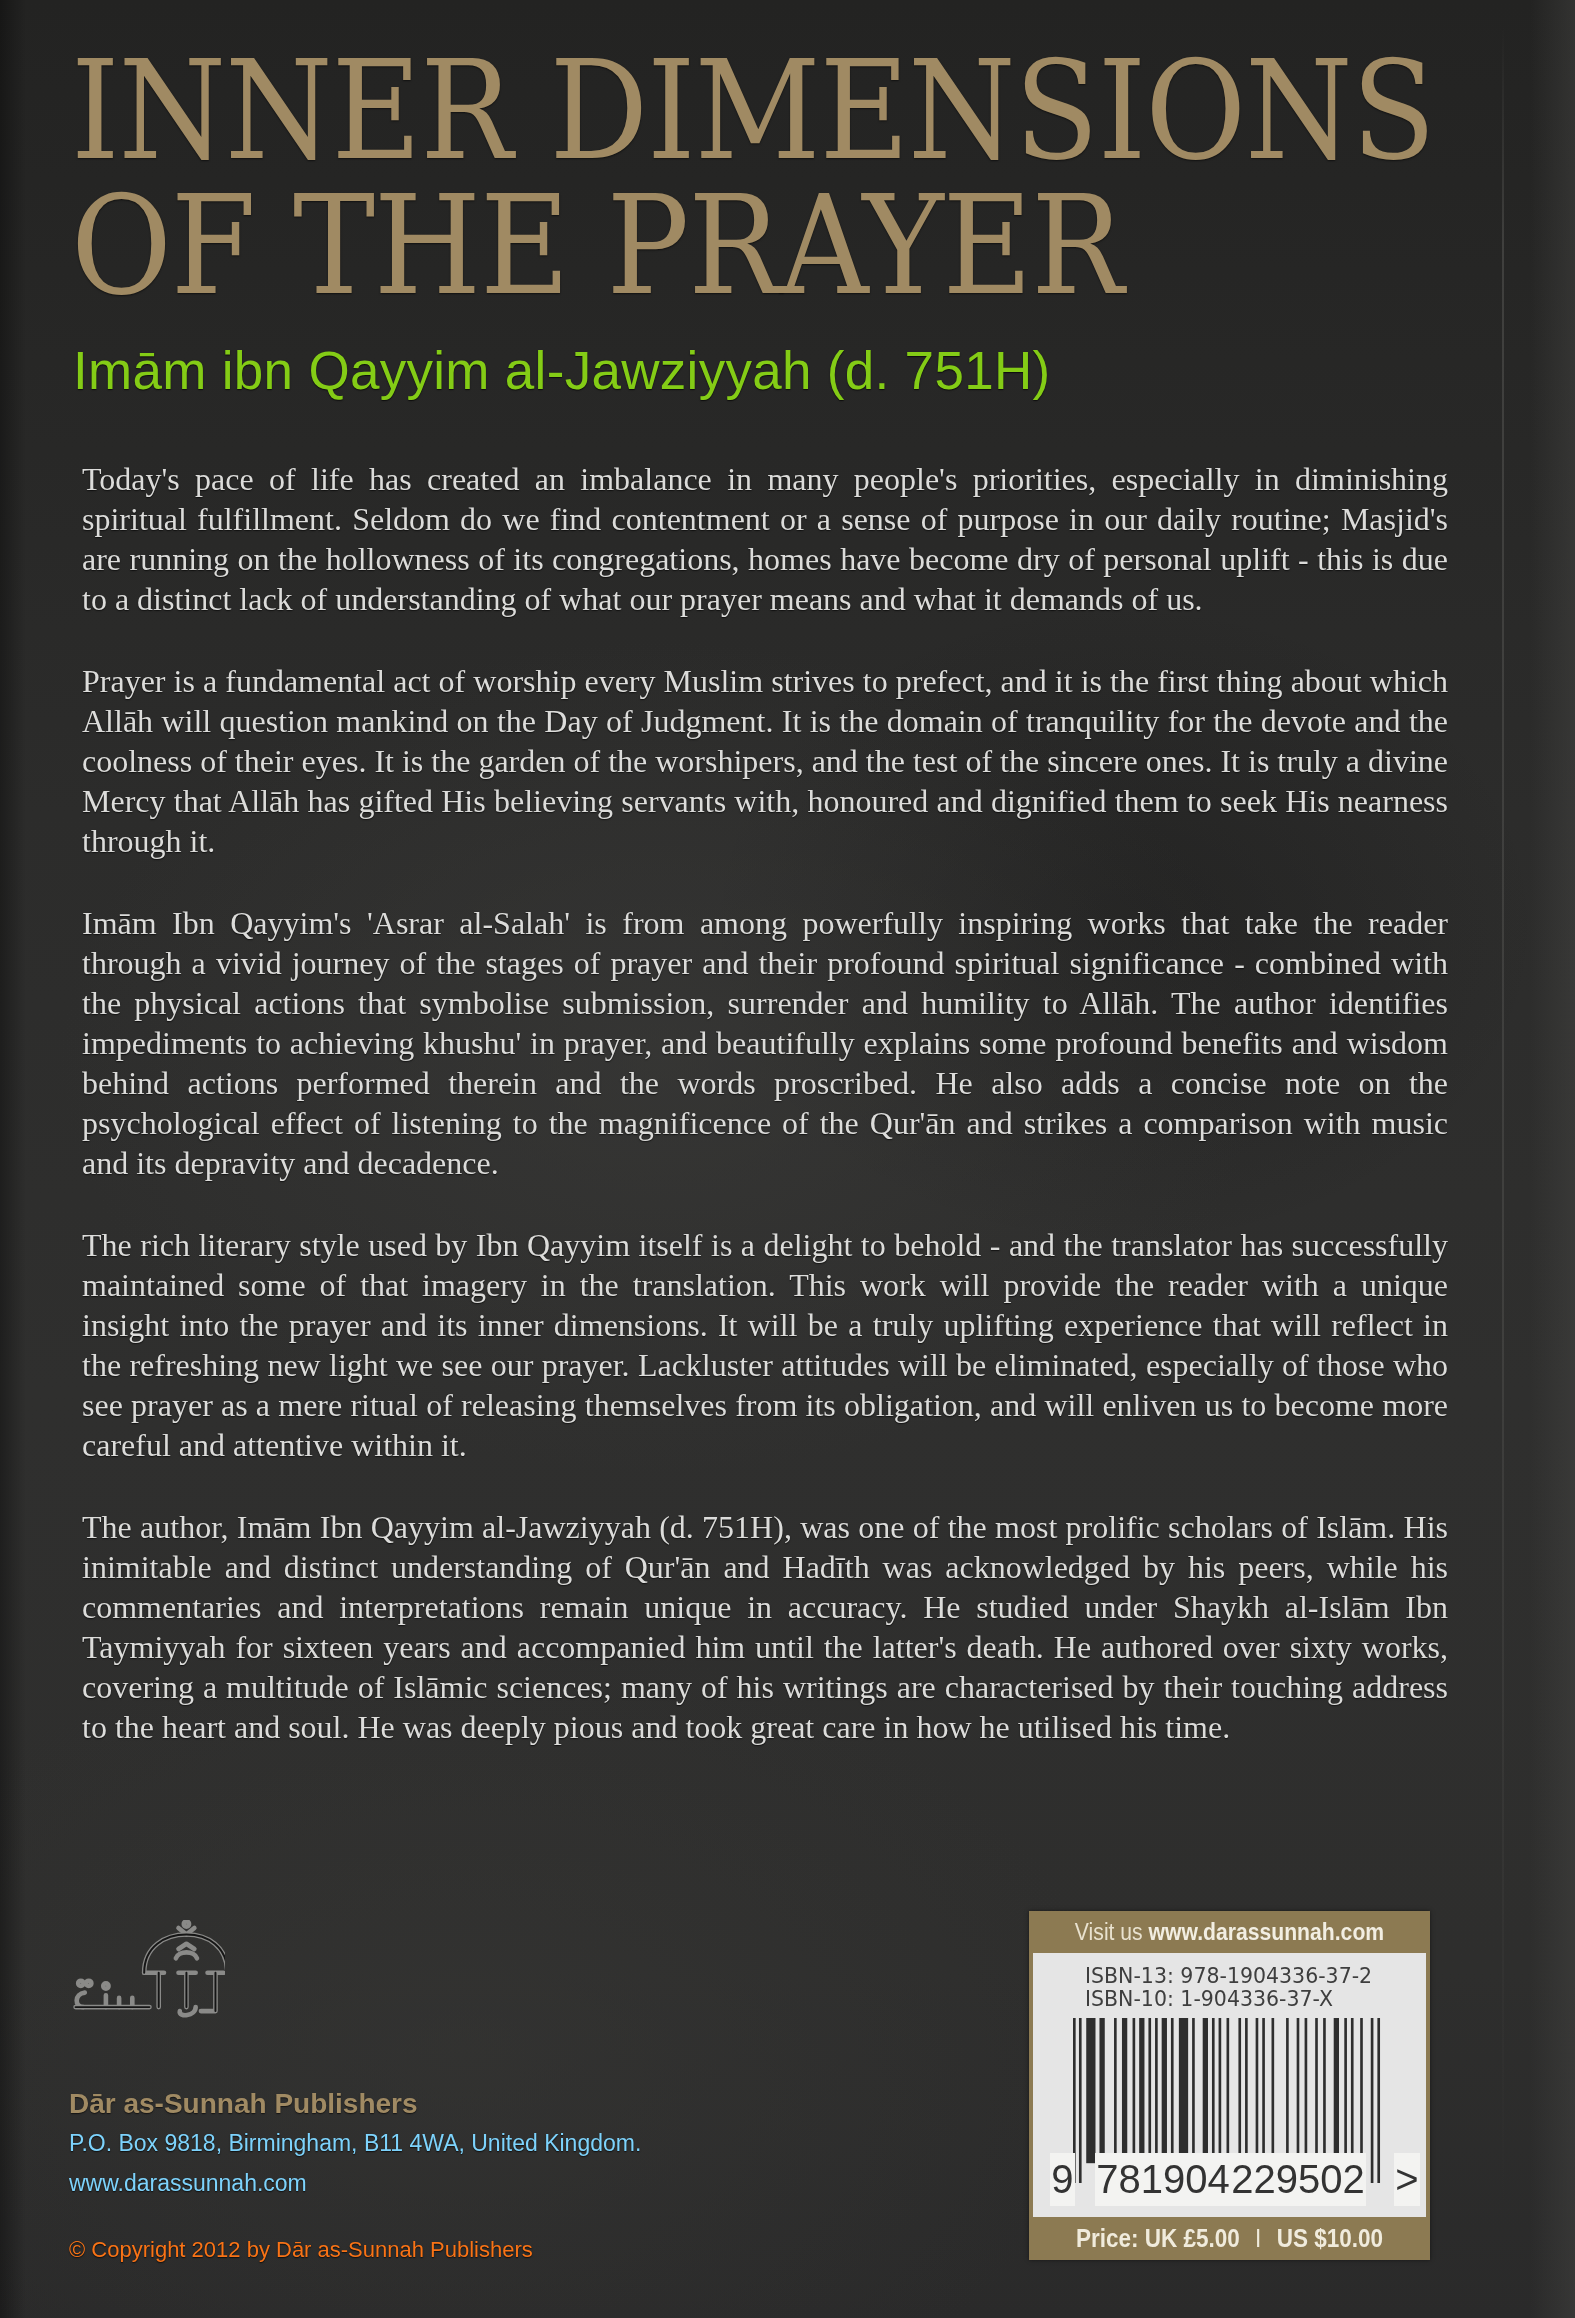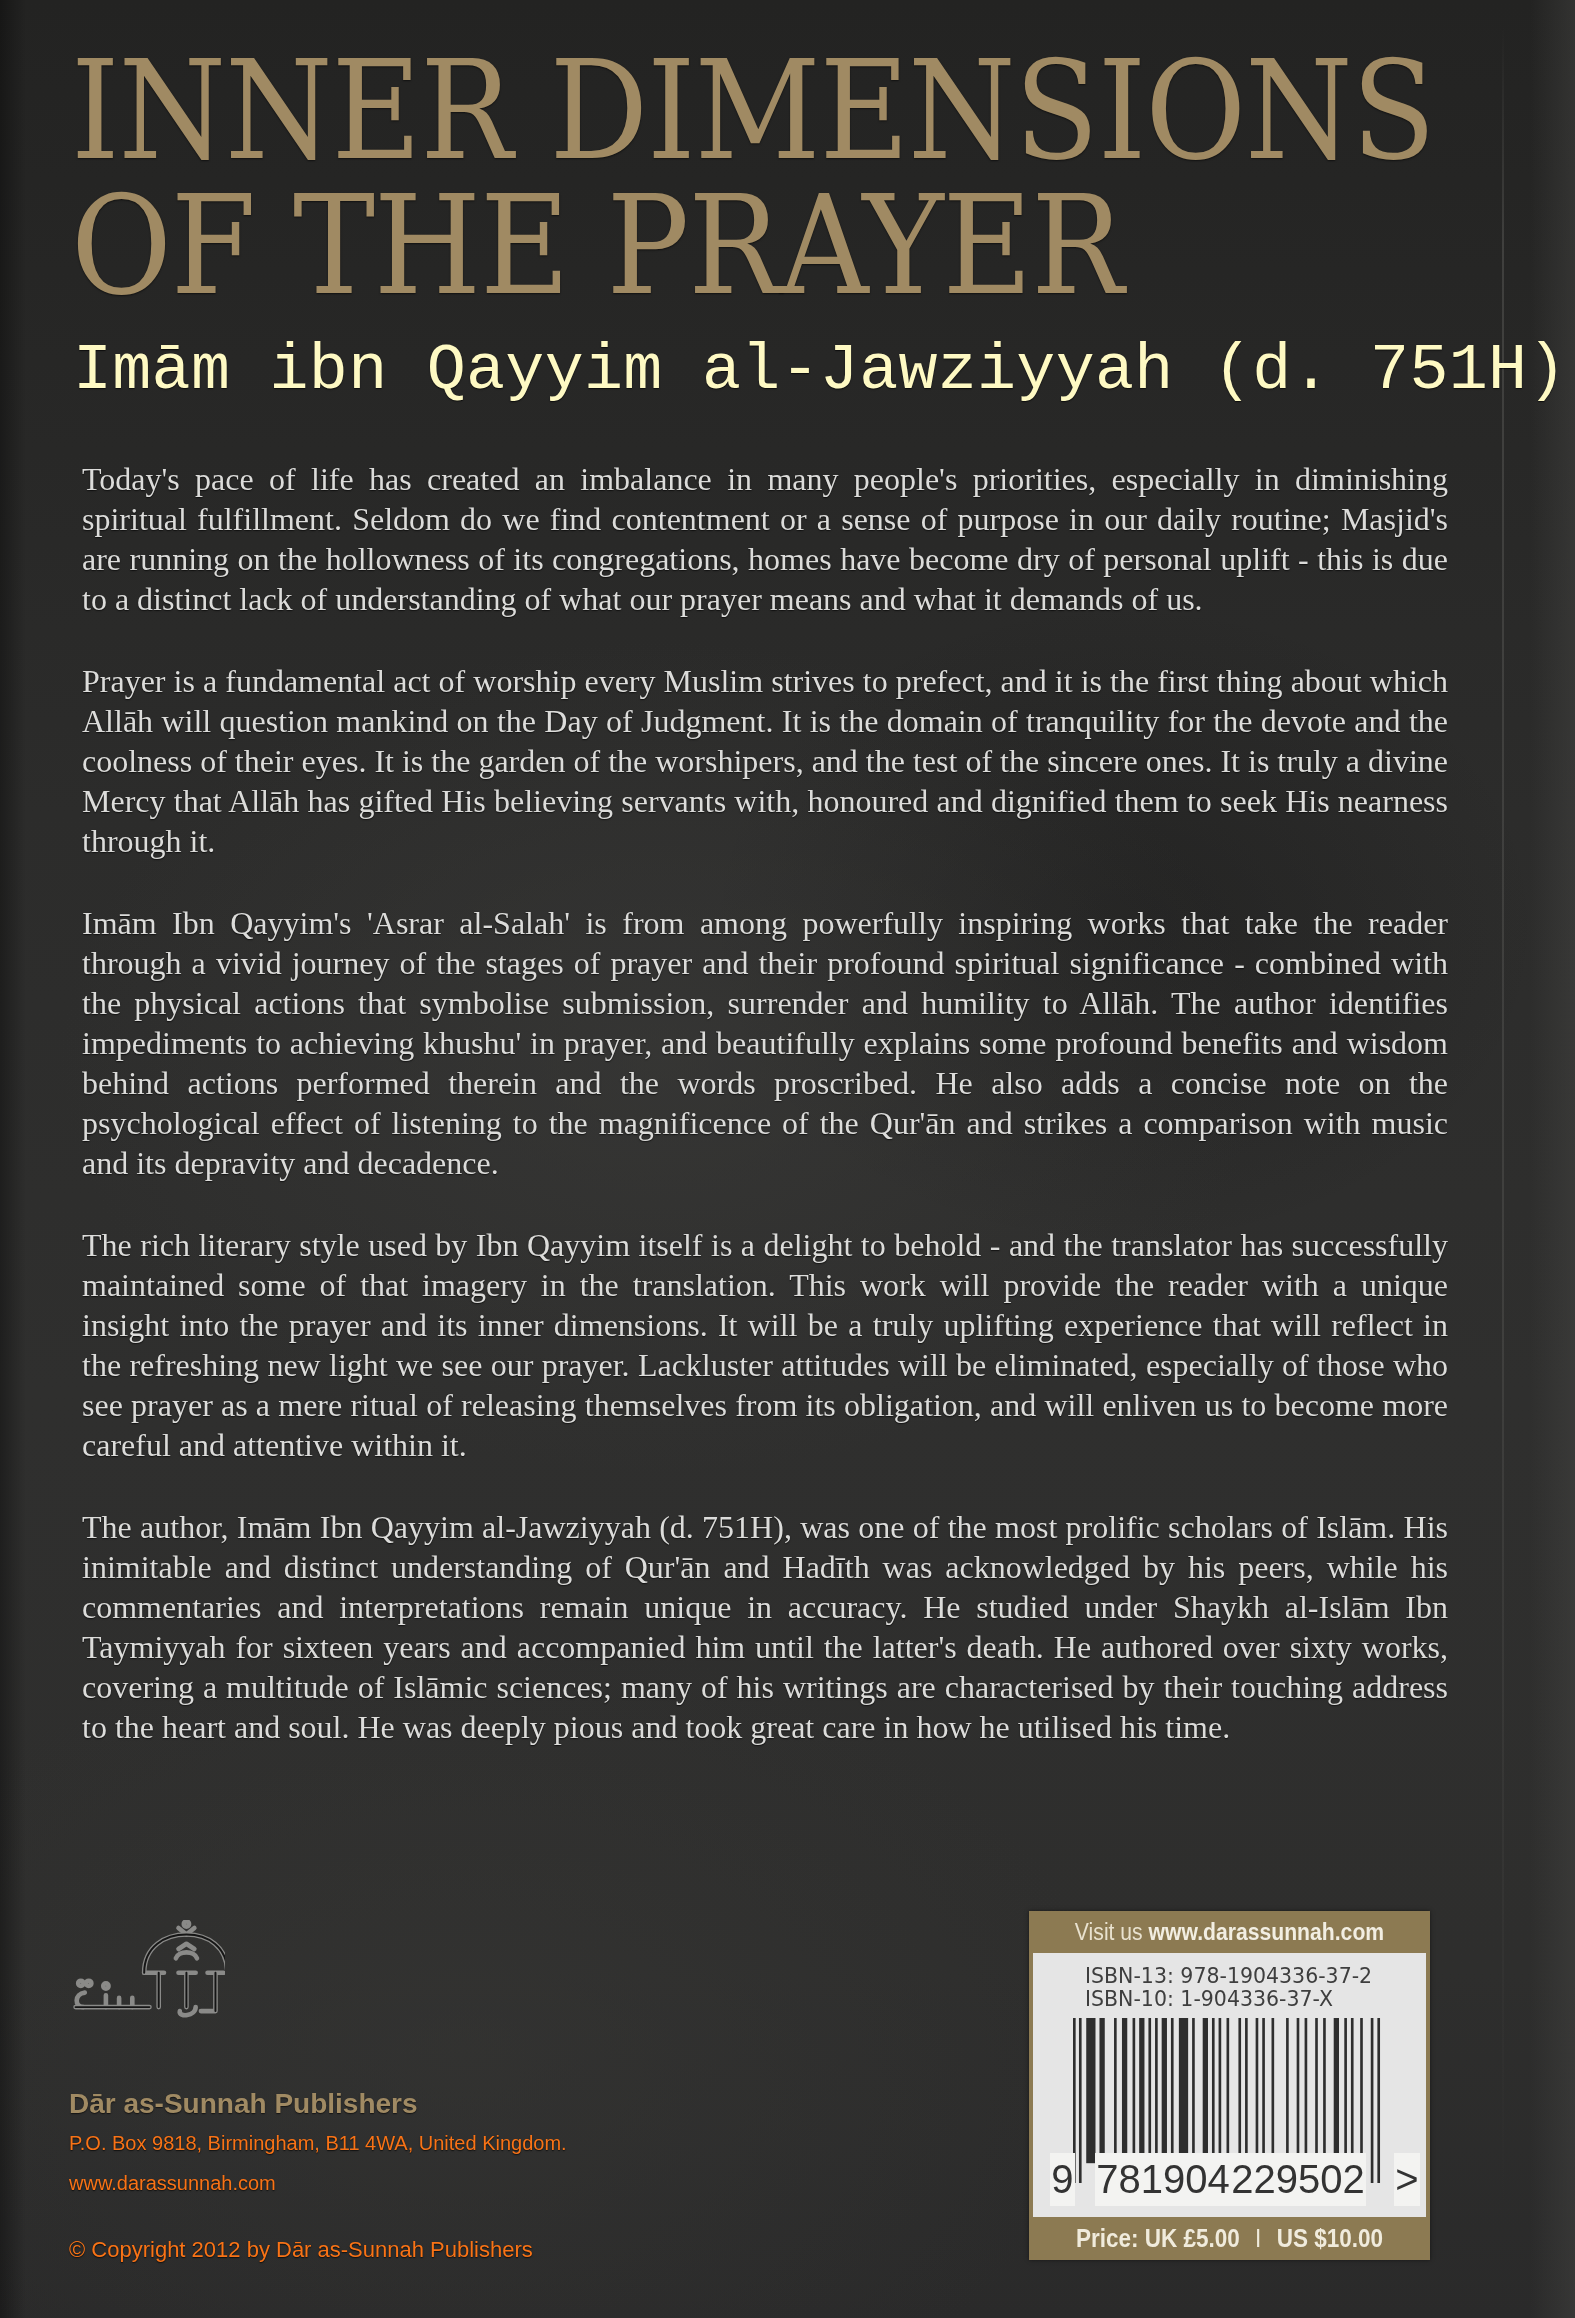--- a/index.html
+++ b/index.html
@@ -40,23 +40,23 @@
     letter-spacing: -1.3px;
     transform: scaleX(0.905);
     transform-origin: left top;
     text-shadow: 0 1.3px 2px rgba(0,0,0,0.55);
     white-space: nowrap;
   }
   .title .line { display: block; }
 
   .subtitle {
     position: absolute; left: 73px; top: 328px;
-    font-family: Liberation Mono, monospace;
-    color: #fef9c3;
-    font-size: 65px;
+    font-family: Liberation Sans, sans-serif;
+    color: #84cc16;
+    font-size: 53px;
     line-height: 86px;
     letter-spacing: 0.3px;
     white-space: nowrap;
     text-shadow: 0 0.7px 1.3px rgba(0,0,0,0.7);
   }
 
   .body-text {
     position: absolute; left: 69px; top: 459px; width: 1366px;
     font-family: "Liberation Serif", "DejaVu Serif", serif;
     color: #dcdcda;
@@ -76,21 +76,21 @@
   .publisher {
     position: absolute; left: 69px; top: 2048px;
     font-family: "Liberation Sans", "DejaVu Sans", sans-serif;
   }
   .publisher .name {
     color: #a08a63; font-weight: bold; font-size: 28px; line-height: 38px;
     text-shadow: 0 0.7px 1.3px rgba(0,0,0,0.6);
     margin-top: 37px;
   }
   .publisher .line {
-    color: #f97316; font-size: 20px; line-height: 40px;
+    color: #7dd3fc; font-size: 23px; line-height: 40px;
     text-shadow: 0 0.7px 1.3px rgba(0,0,0,0.7);
     white-space: nowrap;
   }
   .copyright {
     position: absolute; left: 69px; top: 2237px;
     font-family: "Liberation Sans", "DejaVu Sans", sans-serif;
     color: #f97316; font-size: 22px; line-height: 26.4px;
     text-shadow: 0 0.7px 1.3px rgba(0,0,0,0.7);
     white-space: nowrap;
   }

